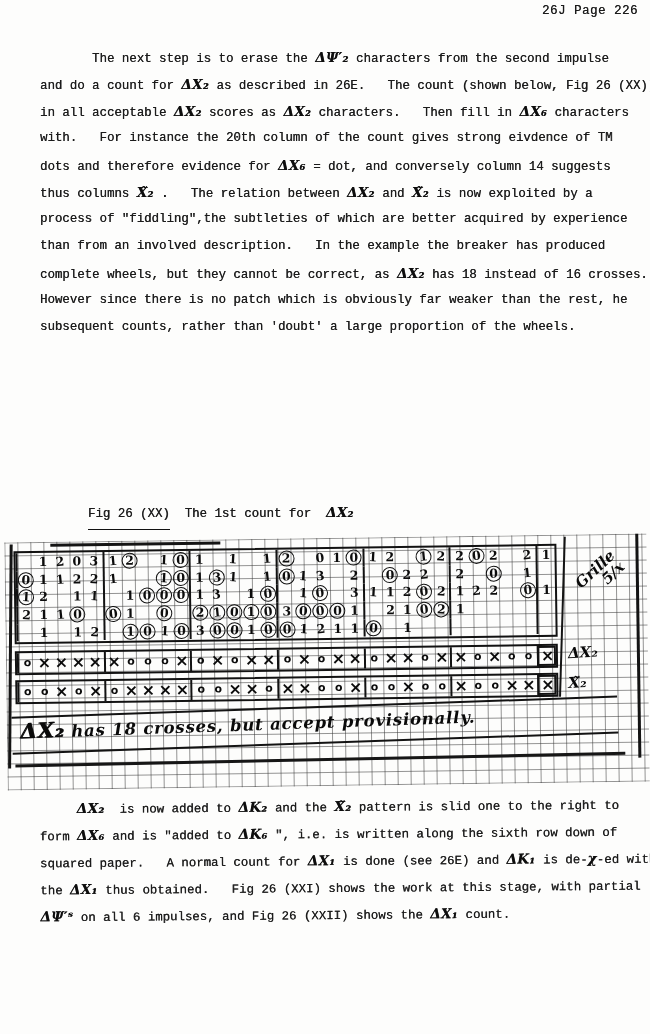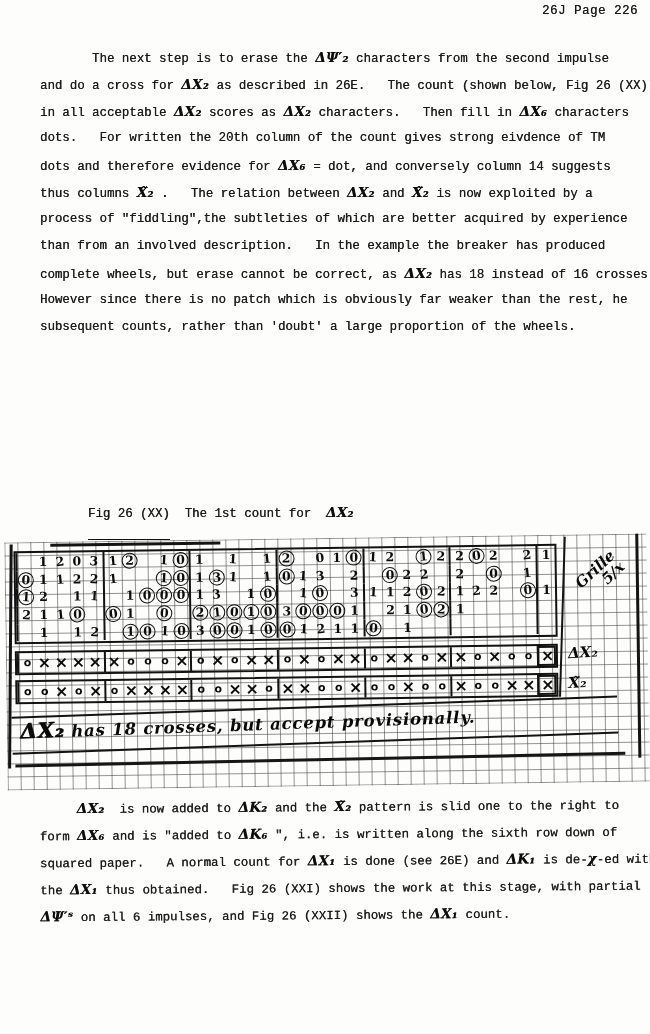--- a/index.html
+++ b/index.html
@@ -21,21 +21,21 @@
   .t{}
   .u{ text-decoration:underline; }
   .h{
     font-family:"DejaVu Serif",serif; font-style:italic; font-weight:bold;
     font-size:13.5px; letter-spacing:.3px; color:#0d0d0d;
   }
   .caption{
     position:absolute; top:504px; left:88px;
     font-size:12.4px; text-shadow:.3px 0 0 #3a3a3a; white-space:pre;
   }
-  .figlab{ border-bottom:1.4px solid #111; padding-bottom:18px; }
+  .figlab{ border-bottom:1.4px solid #111; padding-bottom:8px; }
 
   
   .figure{
     position:absolute; top:538px; left:6px; width:642px; height:248px;
     transform:rotate(-.8deg);
   }
   .paper{
     position:absolute; inset:0;
     background-image:
       linear-gradient(to right, rgba(60,60,60,.55) 1px, transparent 1px),
@@ -102,28 +102,28 @@
 </style>
 </head>
 <body>
 
 <div class="page">
 
   <div class="hdr">26J Page 226</div>
 
   <div class="para" id="para1">
       <div class="line"><span class="t">       The next step is to erase the </span><span class="h">ΔΨ′₂</span><span class="t"> characters from the second impulse</span></div>
-      <div class="line"><span class="t">and do a cross for </span><span class="h">ΔΧ₂</span><span class="t"> as described in 26E.   The count (shown below, Fig 26 (XX))</span></div>
+      <div class="line"><span class="t">and do a count for </span><span class="h">ΔΧ₂</span><span class="t"> as described in 26E.   The count (shown below, Fig 26 (XX))</span></div>
       <div class="line"><span class="t">in all acceptable </span><span class="h">ΔΧ₂</span><span class="t"> scores as </span><span class="h">ΔΧ₂</span><span class="t"> characters.   Then fill in </span><span class="h">ΔΧ₆</span><span class="t"> characters</span></div>
-      <div class="line"><span class="t">dots.   For written the 20th column of the count gives strong eivdence of TM</span></div>
+      <div class="line"><span class="t">with.   For instance the 20th column of the count gives strong eivdence of TM</span></div>
       <div class="line"><span class="t">dots and therefore evidence for </span><span class="h">ΔΧ₆</span><span class="t"> = dot, and conversely column 14 suggests</span></div>
       <div class="line"><span class="t">thus columns </span><span class="h">Χ̃₂</span><span class="t"> .   The relation between </span><span class="h">ΔΧ₂</span><span class="t"> and </span><span class="h">Χ̃₂</span><span class="t"> is now exploited by a</span></div>
       <div class="line"><span class="t">process of "fiddling",the subtleties of which are better acquired by experience</span></div>
       <div class="line"><span class="t">than from an involved description.   In the example the breaker has produced</span></div>
-      <div class="line"><span class="t">complete wheels, but erase cannot be correct, as </span><span class="h">ΔΧ₂</span><span class="t"> has 18 instead of 16 crosses.</span></div>
+      <div class="line"><span class="t">complete wheels, but they cannot be correct, as </span><span class="h">ΔΧ₂</span><span class="t"> has 18 instead of 16 crosses.</span></div>
       <div class="line"><span class="t">However since there is no patch which is obviously far weaker than the rest, he</span></div>
       <div class="line"><span class="t">subsequent counts, rather than 'doubt' a large proportion of the wheels.</span></div>
     </div>
 
   <div class="caption"><span class="figlab">Fig 26 (XX)</span><span>  The 1st count for  </span><span class="h">ΔΧ₂</span></div>
 
   <div class="figure">
     <div class="paper"></div>
     <div class="tline"></div>
     <div class="count-box" id="countBox">

